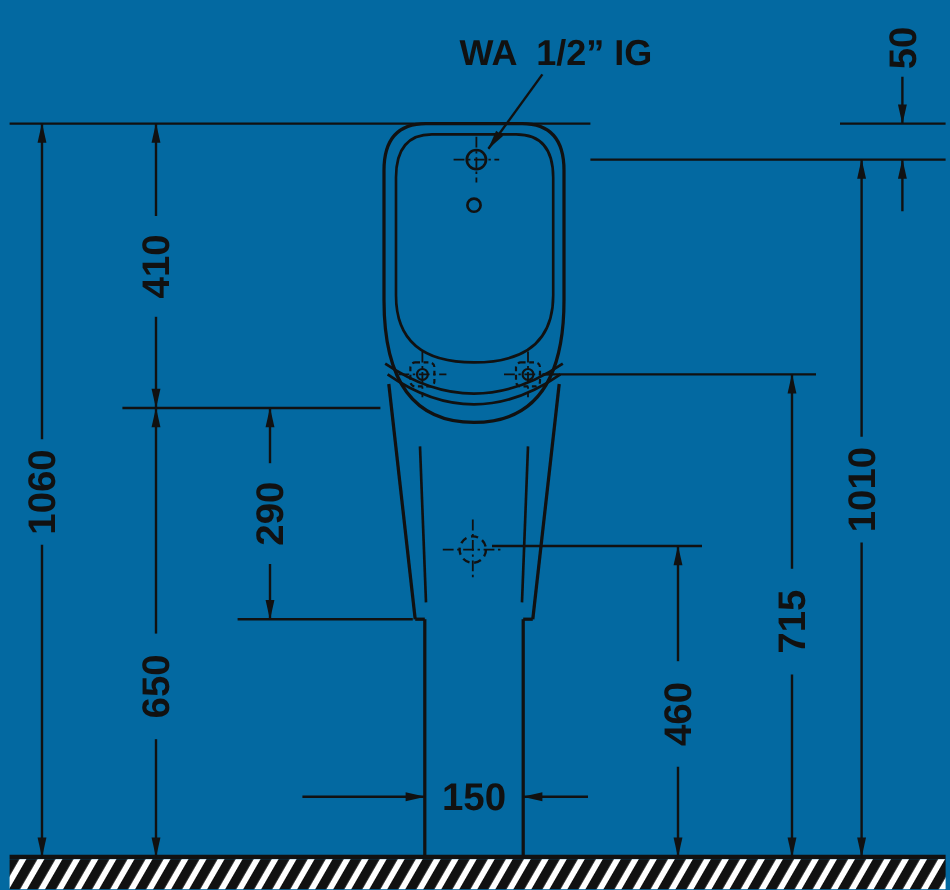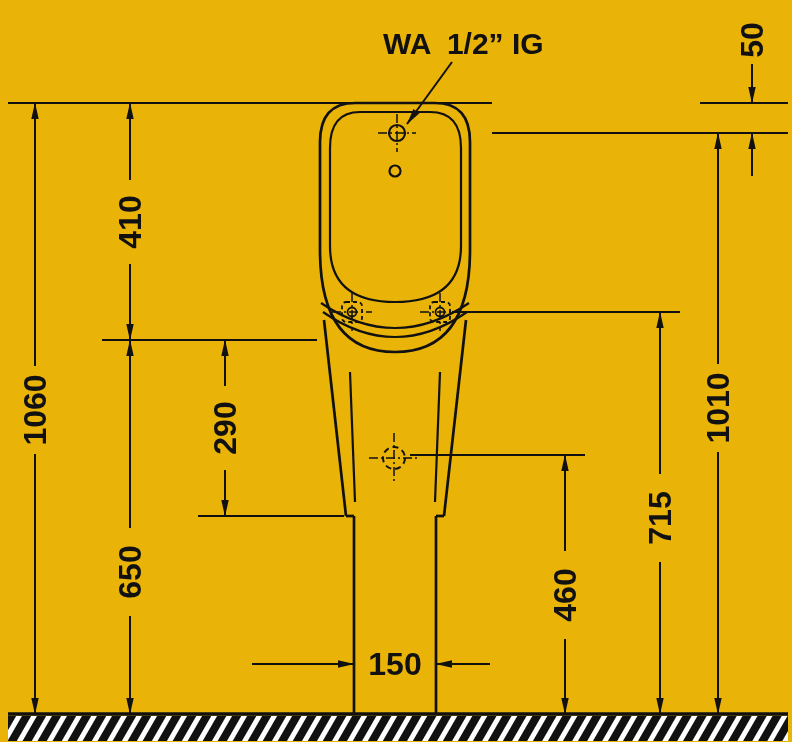--- a/index.html
+++ b/index.html
@@ -1,16 +1,16 @@
 <!DOCTYPE html>
 <html><head>
 <meta charset="utf-8">
 <style>
   html, body { margin: 0; padding: 0; background: #ffffff; }
-  .canvas { position: relative; width: 792px; height: 742px; background: #eab308; overflow: hidden; }
+  .canvas { position: relative; width: 792px; height: 742px; background: #0369a1; overflow: hidden; }
   svg { display: block; }
   text { font-family: "Liberation Sans", "DejaVu Sans", sans-serif; font-weight: 700; fill: #111111; }
   .dim-text   { font-size: 32px; }
   .label-text { font-size: 30px; white-space: pre; }
   .dim     { stroke: #111111; stroke-width: 2;   fill: none; }
   .thin    { stroke: #111111; stroke-width: 1.8; fill: none; }
   .outline { stroke: #111111; stroke-width: 2.7; fill: none; }
   .mid     { stroke: #111111; stroke-width: 2.2; fill: none; }
   .cross   { stroke: #111111; stroke-width: 1.5; fill: none; stroke-dasharray: 9 3 2 3; }
   .ground  { stroke: #111111; stroke-width: 3.5; }

